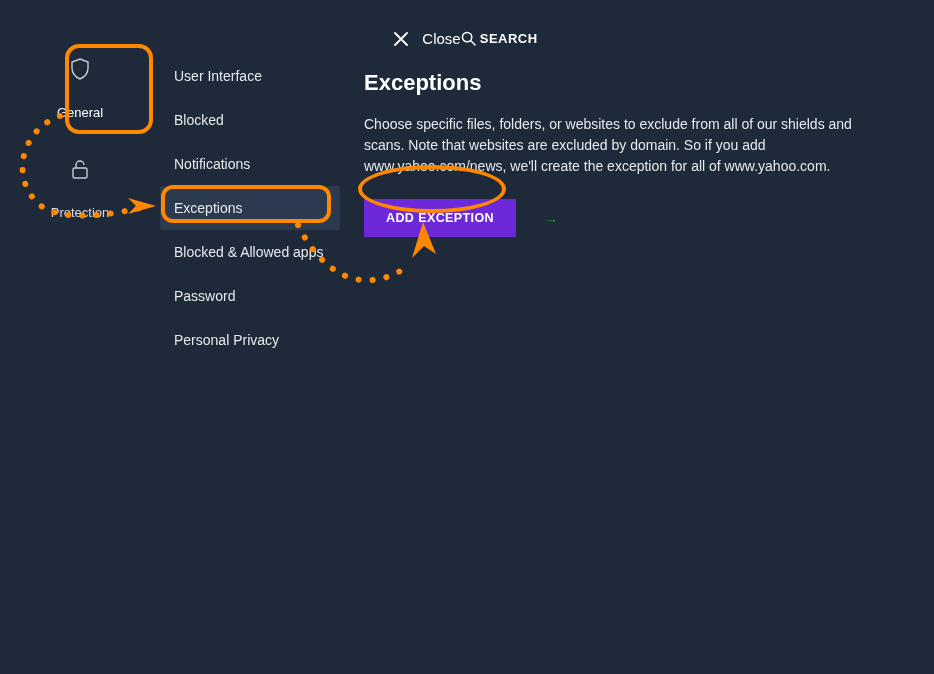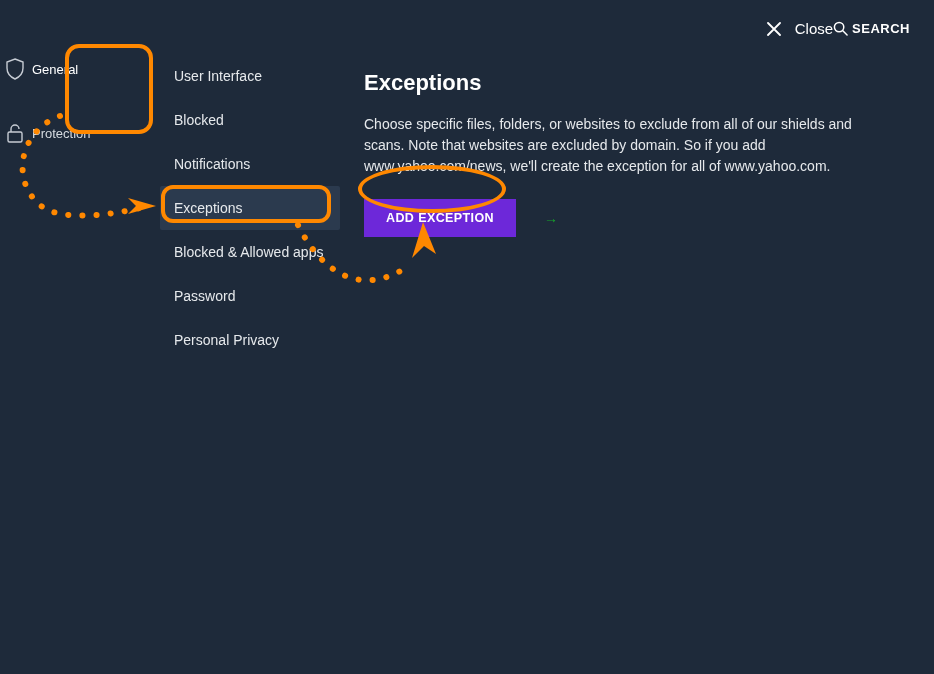--- a/index.html
+++ b/index.html
@@ -7,23 +7,23 @@
     width: 934px;
     height: 674px;
     background: #1e2a3a;
     font-family: -apple-system, BlinkMacSystemFont, "Segoe UI", Arial, sans-serif;
     color: #ffffff;
     position: relative;
     overflow: hidden;
   }
   .topbar {
     display: flex;
-    justify-content: flex-end;
-    align-items: center;
-    padding: 20px 24px 8px 22px;
+    justify-content: center;
+    align-items: center;
+    padding: 30px 24px 8px 22px;
   }
   .close-group {
     display: flex;
     align-items: center;
     gap: 14px;
     cursor: pointer;
   }
   .close-x {
     width: 14px; height: 14px;
     display: inline-block;
@@ -48,23 +48,23 @@
   .sidebar-col {
     width: 160px;
     display: flex;
     flex-direction: column;
     align-items: center;
     padding-top: 14px;
     gap: 34px;
   }
   .cat {
     display: flex;
-    flex-direction: row;
-    align-items: center;
-    gap: 2px;
+    flex-direction: column;
+    align-items: center;
+    gap: 21px;
     cursor: pointer;
     width: 100%;
   }
   .cat-icon { width: 30px; height: 30px; display:flex; align-items:center; justify-content:center; }
   .cat-label { font-size: 13px; color: #d6dbe0; }
   .cat.active .cat-label { color: #fff; }
 
   .menu-col {
     width: 180px;
     padding-top: 14px;

